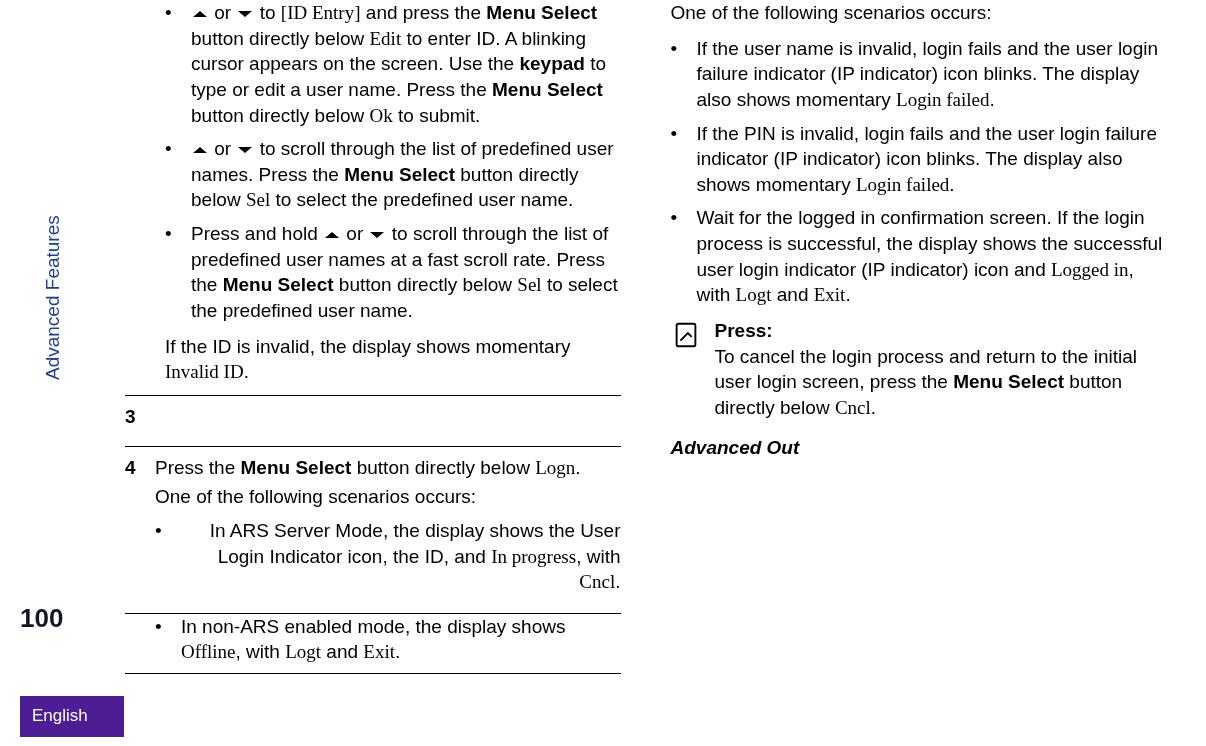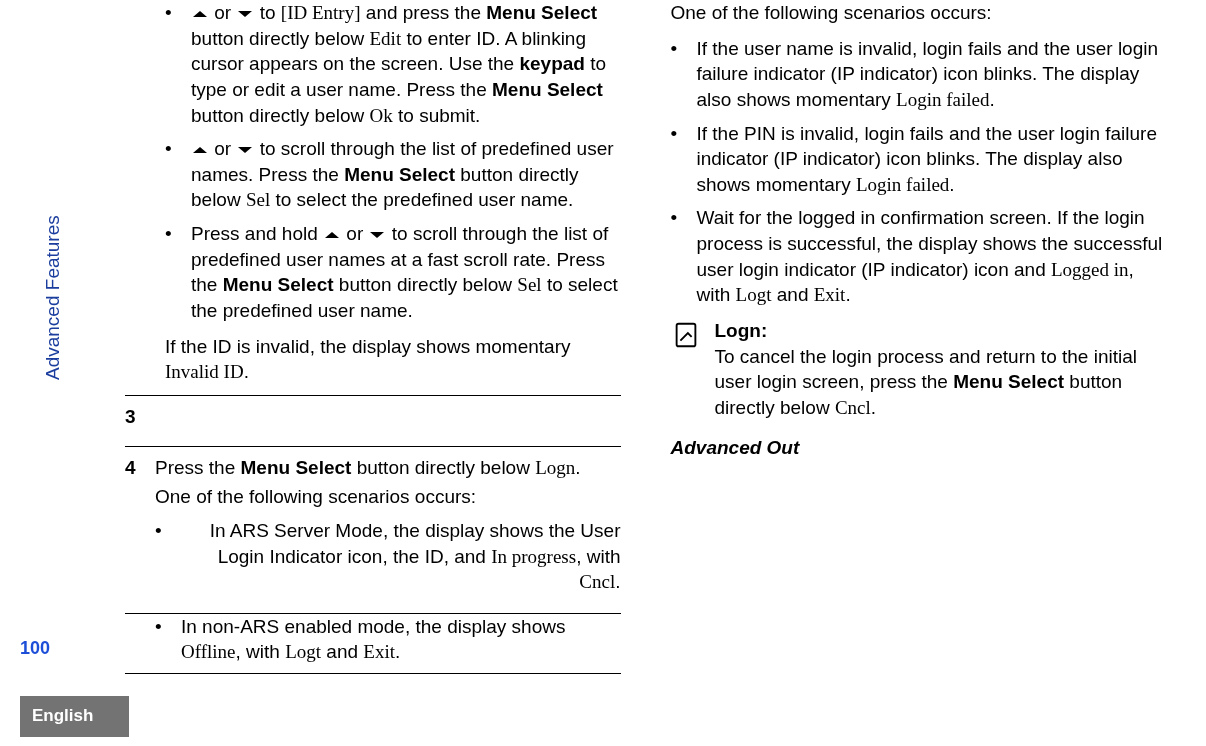--- a/index.html
+++ b/index.html
@@ -27,34 +27,33 @@
     top: 380px;
     transform: rotate(-90deg);
     transform-origin: left top;
     color: #1a3d9e;
     font-size: 19px;
     white-space: nowrap;
   }
   .page-num {
     position: absolute;
     left: 20px;
-    top: 636px;
-    color: #1d4ed8;
-    font-size: 18px;
+    top: 601px;
+    color: #0f172a;
+    font-size: 26px;
     font-weight: bold;
   }
   .lang-tab {
     position: absolute;
     left: 20px;
     top: 696px;
-    background: #737373;
+    background: #4c1d95;
     color: #fff;
     padding: 9px 36px 9px 12px;
     font-size: 17px;
-    font-weight: bold;
   }
   .content {
     position: absolute;
     left: 125px;
     top: 0;
     right: 40px;
     column-count: 2;
     column-gap: 50px;
     column-fill: auto;
     height: 680px;
@@ -223,21 +222,21 @@
     </div>
 
     <div class="note-block">
       <div class="note-icon">
         <svg viewBox="0 0 32 32">
             <rect x="6" y="4" width="20" height="24" rx="2" fill="none" stroke="#000" stroke-width="2"></rect>
             <path d="M10 22 L18 14 L22 18" fill="none" stroke="#000" stroke-width="2"></path>
           </svg>
       </div>
       <div class="note-body">
-        <b>Logn:</b><br>
+        <b>Press:</b><br>
         <span>To cancel the login process and return to the initial user login screen, press the </span><b>Menu Select</b><span> button directly below </span><span class="mono">Cncl</span><span>.</span>
       </div>
     </div>
 
     <div class="h5">Advanced Out</div>
 
   </div>
 </div>
 
 </body></html>

